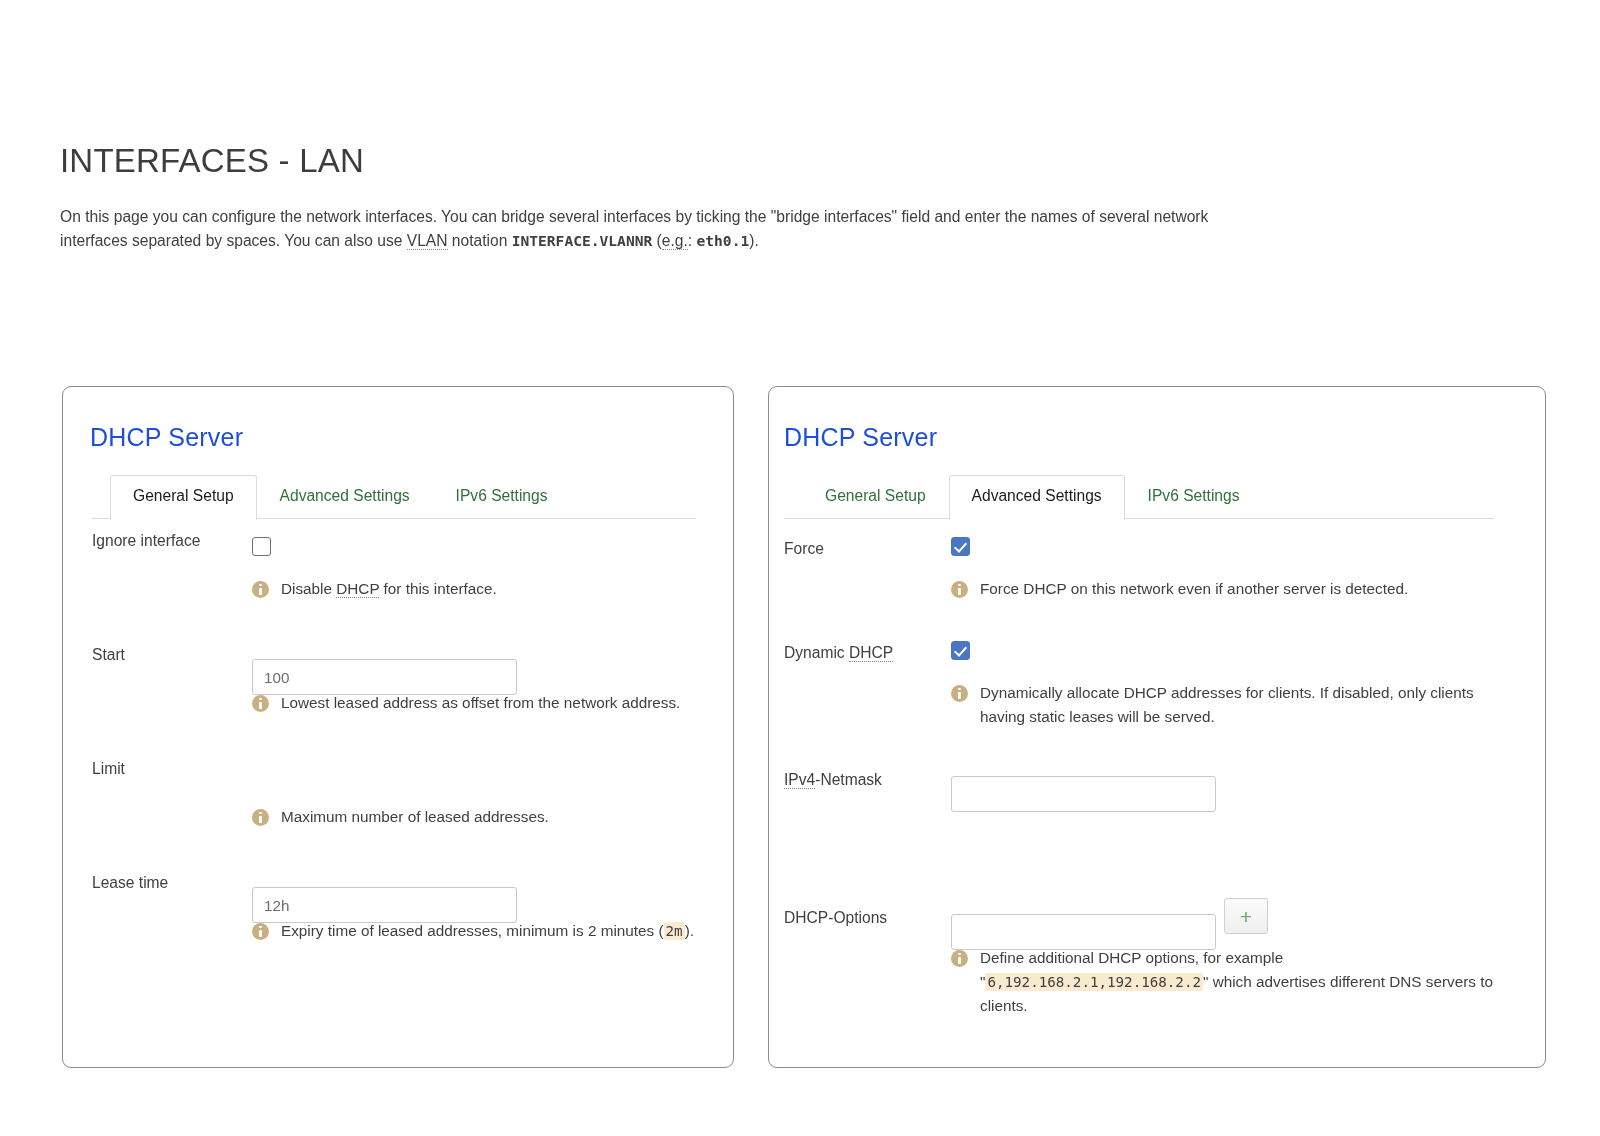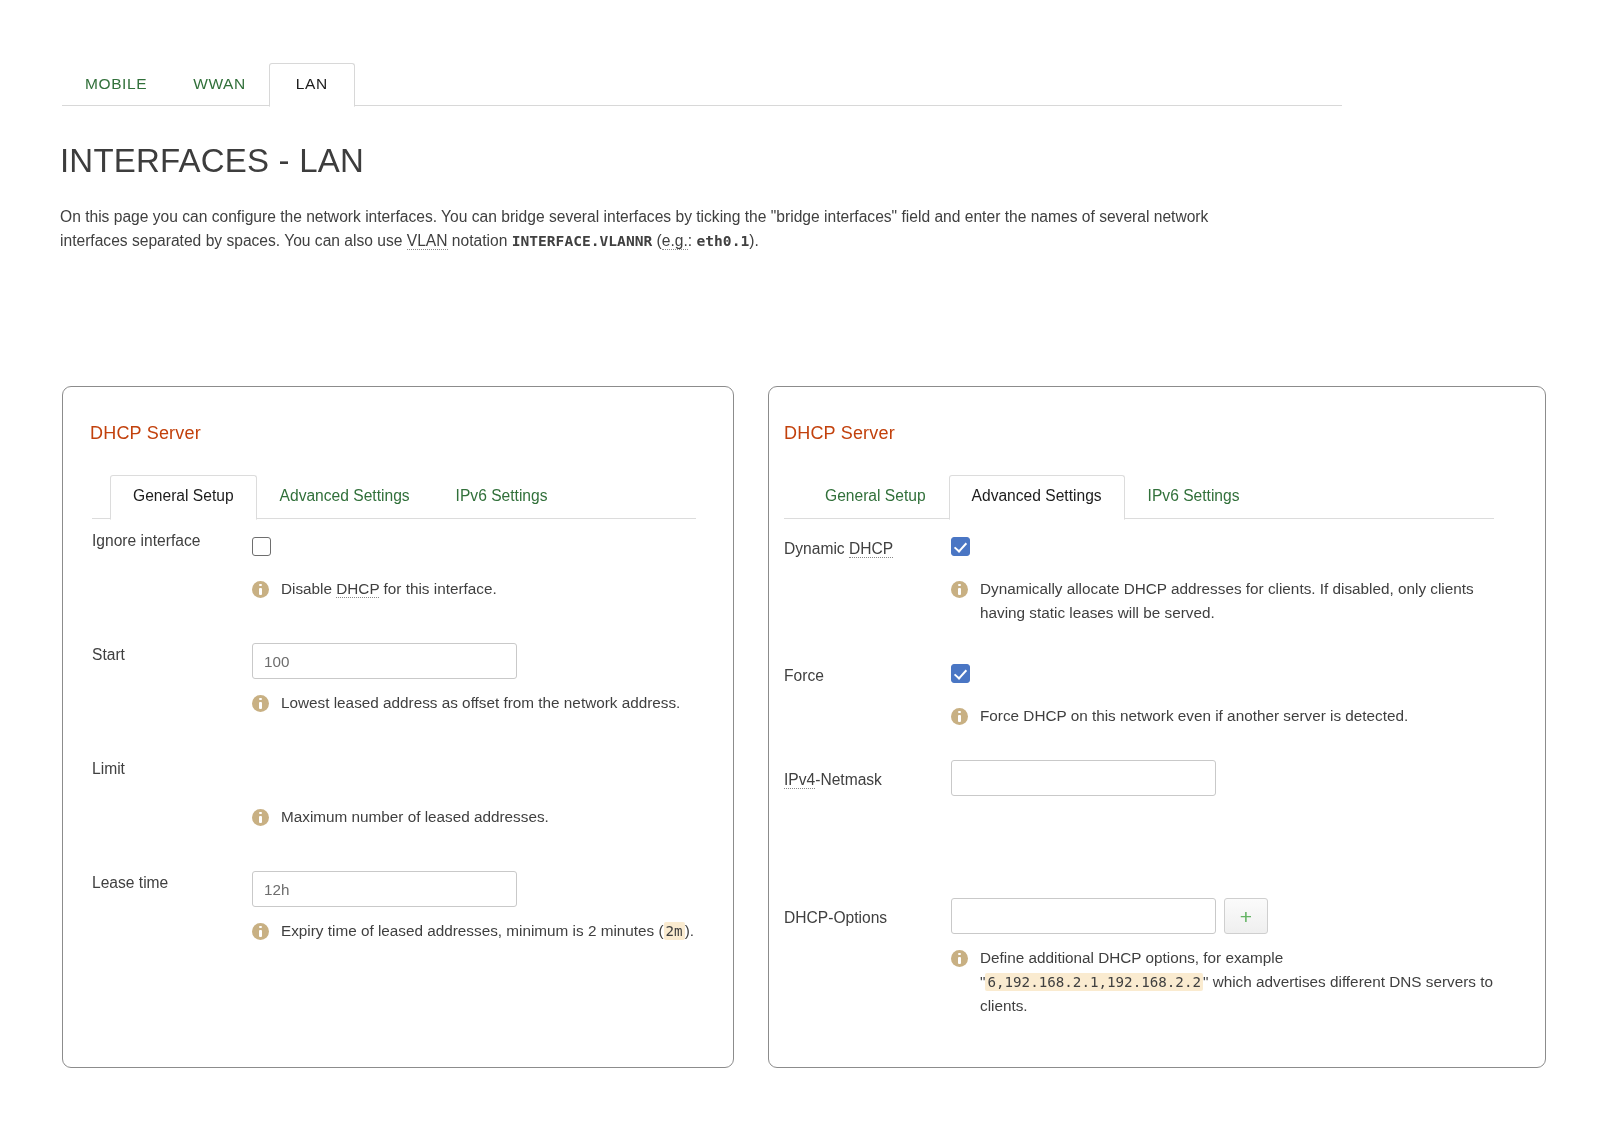--- a/index.html
+++ b/index.html
@@ -58,22 +58,22 @@
 
   
   .panel {
     position: absolute; top: 386px; height: 682px;
     background: #fff; border: 1px solid #8c8c8c; border-radius: 9px;
   }
   .panel.left  { left: 62px;  width: 672px; }
   .panel.right { left: 768px; width: 778px; }
 
   .panel-title {
-    position: absolute; top: 36px; font-size: 18px; font-weight: 400;
-    color: #c2410c; letter-spacing: .2px;
+    position: absolute; top: 36px; font-size: 25px; font-weight: 400;
+    color: #1d4ed8; letter-spacing: .2px;
   }
   .panel.left  .panel-title { left: 27px; }
   .panel.right .panel-title { left: 15px; }
 
   
   .subtabs { position: absolute; display: flex; align-items: flex-end; padding-left: 18px; }
   .panel.left  .subtabs { left: 29px;  top: 88px;  width: 604px; }
   .panel.right .subtabs { left: 15px;  top: 88px;  width: 710px; }
   .subtabs-rail {
     position: absolute; left: 0; bottom: 0; height: 1px; background: #dcdcdc;
@@ -105,21 +105,21 @@
   .panel.left  .row-label { top: 2px; }
   .panel.right .row-label { top: 10px; }
 
   .ctl { position: absolute; }
   .panel.left  .ctl { left: 160px; top: 0; }
   .panel.right .ctl { left: 167px; top: 0; }
 
   .text-input {
     display: block; height: 36px; border: 1px solid #c9c9c9; border-radius: 3px;
     background: #fff; font-size: 15.2px; color: #6d6d6d; padding: 0 11px;
-    font-family: "Liberation Sans", sans-serif; outline: none;
+    font-family: "Liberation Sans", sans-serif; outline: none; margin-top: 16px;
   }
   .panel.left  .text-input { width: 265px; }
   .panel.right .text-input { width: 265px; }
 
   .cbx {
     width: 19px; height: 19px; border-radius: 3px; display: inline-block;
     position: relative; vertical-align: top; cursor: pointer;
   }
   .cbx.off { background: #fff; border: 1.5px solid #6e6e6e; }
   .cbx.on  { background: #4a76c4; border: 1.5px solid #4a76c4; }
@@ -158,28 +158,20 @@
     color: #63b363; font-size: 21px; line-height: 1; cursor: pointer;
     vertical-align: top;
   }
   .inline-ctl { display: flex; gap: 8px; align-items: flex-start; }
 </style>
 </head>
 <body>
 
 <div class="page">
 
-  <div class="topnav">
-    <div class="topnav-rail"></div>
-    <div class="topnav-tabs">
-      <div class="tnav">MOBILE</div>
-      <div class="tnav">WWAN</div>
-      <div class="tnav active">LAN</div>
-    </div>
-  </div>
 
   <div class="page-title">INTERFACES - LAN</div>
 
   <div class="page-desc">
     <span>On this page you can configure the network interfaces. You can bridge several interfaces by ticking the "bridge interfaces" field and enter the names of several network interfaces separated by spaces. You can also use </span><span class="abbr">VLAN</span><span> notation </span><span class="mono">INTERFACE.VLANNR</span><span> (</span><span class="abbr">e.g.</span><span>: </span><span class="mono">eth0.1</span><span>).</span>
   </div>
 
 
   <div class="panel left">
     <div class="panel-title">DHCP Server</div>
@@ -238,41 +230,41 @@
 
     <div class="subtabs">
       <div class="subtabs-rail"></div>
       <div class="stab">General Setup</div>
       <div class="stab active">Advanced Settings</div>
       <div class="stab">IPv6 Settings</div>
     </div>
 
     <div class="form">
 
+      <div class="row" style="height:104px;">
+        <div class="row-label">
+          <span>Force</span>
+        </div>
+        <div class="ctl" style="top:8px;">
+          <span class="cbx on"></span>
+        </div>
+        <div class="hint" style="position:absolute; left:167px; top:48px; width:600px;">
+          <span class="hint-icon"></span><span>Force DHCP on this network even if another server is detected.</span>
+        </div>
+      </div>
+
       <div class="row" style="height:127px;">
         <div class="row-label">
           <span>Dynamic </span><span class="abbr">DHCP</span>
         </div>
         <div class="ctl" style="top:8px;">
           <span class="cbx on"></span>
         </div>
         <div class="hint" style="position:absolute; left:167px; top:48px; width:560px;">
           <span class="hint-icon"></span><span>Dynamically allocate DHCP addresses for clients. If disabled, only clients having static leases will be served.</span>
-        </div>
-      </div>
-
-      <div class="row" style="height:104px;">
-        <div class="row-label">
-          <span>Force</span>
-        </div>
-        <div class="ctl" style="top:8px;">
-          <span class="cbx on"></span>
-        </div>
-        <div class="hint" style="position:absolute; left:167px; top:48px; width:600px;">
-          <span class="hint-icon"></span><span>Force DHCP on this network even if another server is detected.</span>
         </div>
       </div>
 
       <div class="row" style="height:138px;">
         <div class="row-label">
           <span class="abbr">IPv4</span><span>-Netmask</span>
         </div>
         <div class="ctl" style="top:0;">
           <input class="text-input" type="text" value="" style="">
         </div>

